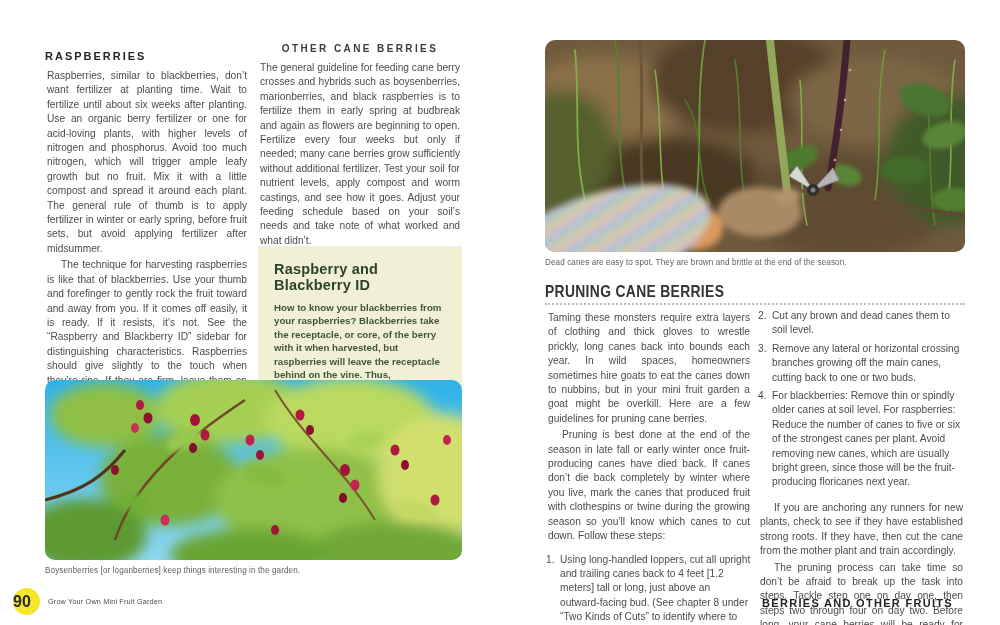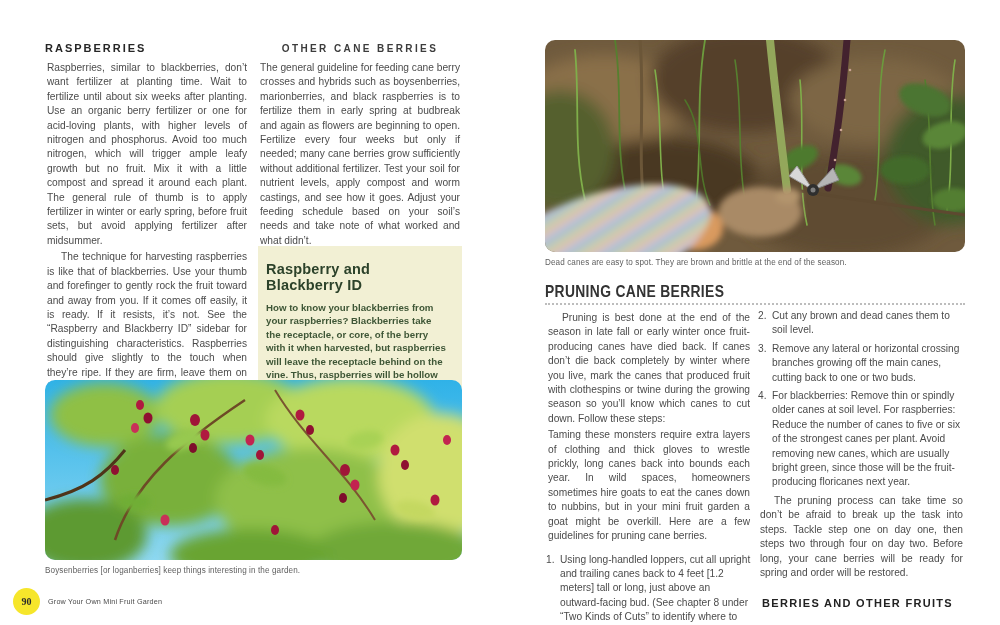--- a/index.html
+++ b/index.html
@@ -3,32 +3,32 @@
 <meta charset="utf-8">
 <style>
   html,body{margin:0;padding:0;background:#e8e8e8;}
   .spread{
     position:relative;width:1000px;height:625px;background:#ffffff;
     font-family:"Liberation Sans","DejaVu Sans",sans-serif;overflow:hidden;
   }
   .abs{position:absolute;}
   
   .sec-title{
-    font-size:11px;font-weight:bold;color:#262626;letter-spacing:2px;margin:0 0 7px 0;
+    font-size:11px;font-weight:bold;color:#262626;letter-spacing:2px;margin:8px 0 7px 0;
   }
   .sec-title-sm{
     font-size:10px;font-weight:bold;color:#3c3c3c;letter-spacing:2.4px;margin:0 0 7px 0;text-align:center;
   }
   .body{
     font-size:10.2px;line-height:14.4px;color:#4b4b4b;text-align:justify;margin:2px;
   }
   .indent{text-indent:14px;}
   
   .sidebar-box{
-    background:#f2f0d4;padding:15px 16px 14px 8px;box-sizing:border-box;width:204px;
+    background:#f2f0d4;padding:15px 16px 14px 16px;box-sizing:border-box;width:204px;
   }
   .sidebar-box h4{
     margin:0 0 8px 0;font-size:14.5px;font-weight:bold;color:#2c422a;letter-spacing:.2px;
   }
   .sidebar-box p{
     margin:0;font-size:9.7px;line-height:13.4px;color:#3e5636;font-weight:600;
   }
   
   .photo{border-radius:10px;overflow:hidden;display:block;line-height:0;}
   .caption{
@@ -41,23 +41,23 @@
     transform:scaleX(.84);transform-origin:left;white-space:nowrap;
   }
   .dotted-rule{border-top:2px dotted #bdbdbd;height:0;}
   
   .step{display:flex;margin:0 0 4px 0;}
   .step .num{flex:0 0 14px;font-size:10.2px;line-height:14.4px;color:#4b4b4b;}
   .step .txt{flex:1;font-size:10.2px;line-height:14.4px;color:#4b4b4b;}
   
   .page-badge{
     width:27px;height:27px;border-radius:50%;background:#f6e62b;
-    display:flex;align-items:center;justify-content:center;
-    font-family:Liberation Serif, serif;
-    font-weight:bold;font-size:10px;color:#2a2a2a;
+    display:flex;align-items:center;
+    font-family:Liberation Sans, sans-serif;
+    font-weight:bold;font-size:16px;color:#2a2a2a;
   }
   .book-title{
     font-size:7.6px;color:#4a4a4a;letter-spacing:.2px;transform:scaleX(.95);transform-origin:left;white-space:nowrap;
   }
   .footer-section{
     font-size:11px;font-weight:bold;color:#222222;letter-spacing:1.3px;white-space:nowrap;
   }
 </style>
 </head>
 <body>
@@ -221,41 +221,42 @@
         <ellipse cx="55" cy="202" rx="115" ry="48" fill="url(#stripes)" transform="rotate(-18 55 202)"></ellipse>
       </g>
     </svg>
   </figure>
   <p class="abs caption" style="left:545px;top:257px;">Dead canes are easy to spot. They are brown and brittle at the end of the season.</p>
 
   <h2 class="abs big-heading" style="left:545px;top:282px;">PRUNING CANE BERRIES</h2>
   <div class="abs dotted-rule" style="left:545px;top:303px;width:420px;"></div>
 
   <section class="abs" style="left:546px;top:309px;width:206px;">
+    <p class="body">Taming these monsters require extra layers of clothing and thick gloves to wrestle prickly, long canes back into bounds each year. In wild spaces, homeowners sometimes hire goats to eat the canes down to nubbins, but in your mini fruit garden a goat might be overkill. Here are a few guidelines for pruning cane berries.</p>
     <p class="body indent">Pruning is best done at the end of the season in late fall or early winter once fruit-producing canes have died back. If canes don’t die back completely by winter where you live, mark the canes that produced fruit with clothespins or twine during the growing season so you’ll know which canes to cut down. Follow these steps:</p>
-    <p class="body">Taming these monsters require extra layers of clothing and thick gloves to wrestle prickly, long canes back into bounds each year. In wild spaces, homeowners sometimes hire goats to eat the canes down to nubbins, but in your mini fruit garden a goat might be overkill. Here are a few guidelines for pruning cane berries.</p>
     <div class="step" style="margin-top:9px;">
       <span class="num">1.</span>
       <span class="txt">Using long-handled loppers, cut all upright and trailing canes back to 4 feet [1.2 meters] tall or long, just above an outward-facing bud. (See chapter 8 under “Two Kinds of Cuts” to identify where to make the cut.)</span>
     </div>
   </section>
 
   <section class="abs" style="left:758px;top:309px;width:207px;">
     <div class="step">
       <span class="num">2.</span>
       <span class="txt">Cut any brown and dead canes them to soil level.</span>
     </div>
     <div class="step">
       <span class="num">3.</span>
       <span class="txt">Remove any lateral or horizontal crossing branches growing off the main canes, cutting back to one or two buds.</span>
     </div>
     <div class="step">
       <span class="num">4.</span>
       <span class="txt">For blackberries: Remove thin or spindly older canes at soil level. For raspberries: Reduce the number of canes to five or six of the strongest canes per plant. Avoid removing new canes, which are usually bright green, since those will be the fruit-producing floricanes next year.</span>
     </div>
+    <p class="body indent" style="margin-top:11px;">If you are anchoring any runners for new plants, check to see if they have established strong roots. If they have, then cut the cane from the mother plant and train accordingly.</p>
     <p class="body indent">The pruning process can take time so don’t be afraid to break up the task into steps. Tackle step one on day one, then steps two through four on day two. Before long, your cane berries will be ready for spring and order will be restored.</p>
   </section>
 
   <p class="abs footer-section" style="right:47px;top:597px;margin:0;">BERRIES AND OTHER FRUITS</p>
   <div class="abs page-badge" style="left:1001px;top:588px;">
     <span>91</span>
   </div>
 
 </div>
 

